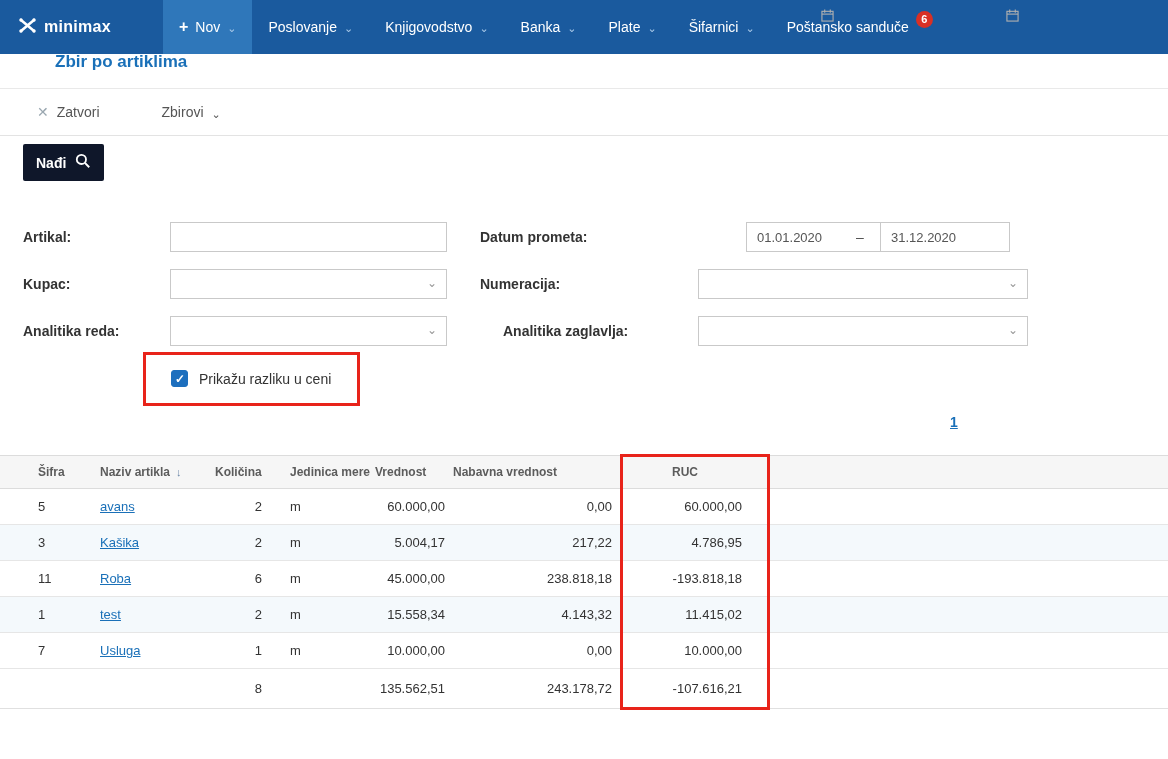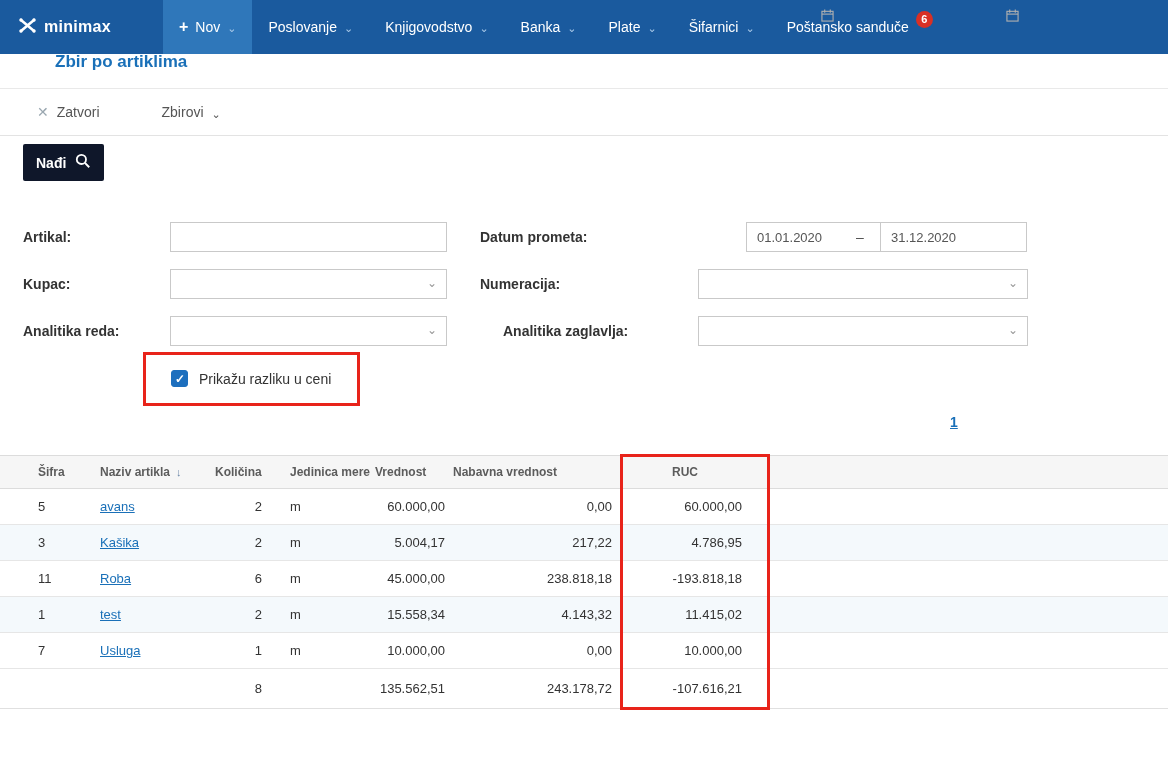--- a/index.html
+++ b/index.html
@@ -161,21 +161,21 @@
 <input class="tinput" style="left: 698px; top: 222px; width: 152px; margin-left: 48px;" value="01.01.2020">
 <span class="cal-icon" style="left:821px;">
   <svg width="13" height="13" viewBox="0 0 14 14">
       <rect x="1" y="2.5" width="12" height="10.5" fill="none" stroke="#b0b0b0" stroke-width="1.2"></rect>
       <line x1="1" y1="5.5" x2="13" y2="5.5" stroke="#b0b0b0" stroke-width="1.2"></line>
       <line x1="4" y1="0.5" x2="4" y2="4" stroke="#b0b0b0" stroke-width="1.2"></line>
       <line x1="10" y1="0.5" x2="10" y2="4" stroke="#b0b0b0" stroke-width="1.2"></line>
     </svg>
 </span>
 <div class="date-dash" style="left:846px; top:222px; width:28px;">–</div>
-<input class="tinput" style="left: 880px; top: 222px; width: 147px;" value="31.12.2020">
+<input class="tinput" style="left: 880px; top: 222px; width: 130px;" value="31.12.2020">
 <span class="cal-icon" style="left:1006px;">
   <svg width="13" height="13" viewBox="0 0 14 14">
       <rect x="1" y="2.5" width="12" height="10.5" fill="none" stroke="#b0b0b0" stroke-width="1.2"></rect>
       <line x1="1" y1="5.5" x2="13" y2="5.5" stroke="#b0b0b0" stroke-width="1.2"></line>
       <line x1="4" y1="0.5" x2="4" y2="4" stroke="#b0b0b0" stroke-width="1.2"></line>
       <line x1="10" y1="0.5" x2="10" y2="4" stroke="#b0b0b0" stroke-width="1.2"></line>
     </svg>
 </span>
 
 <div class="flabel" style="left:23px; top:269px;">Kupac:</div>

